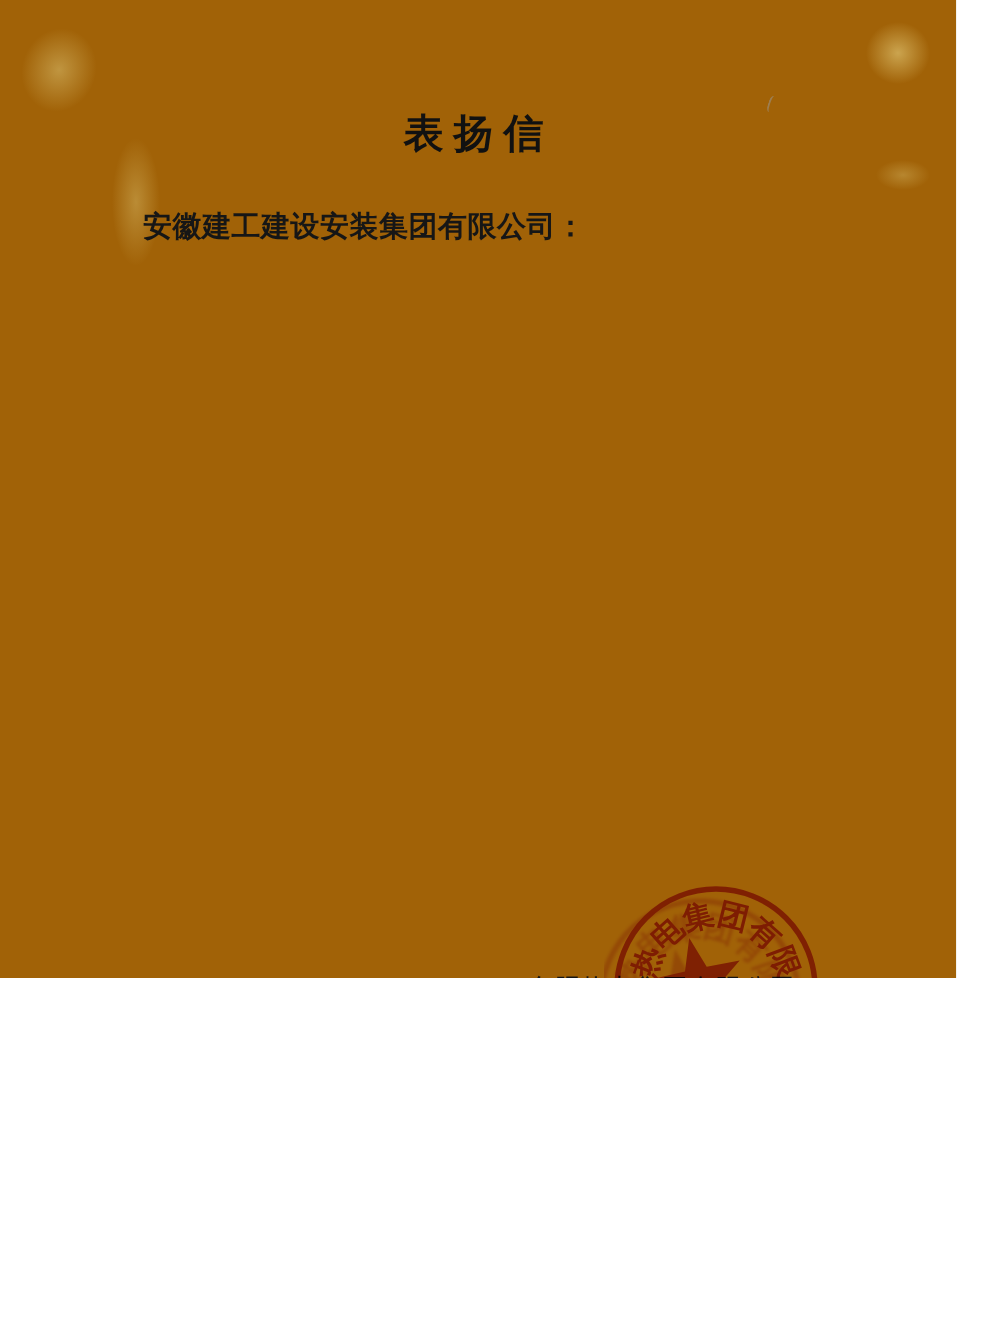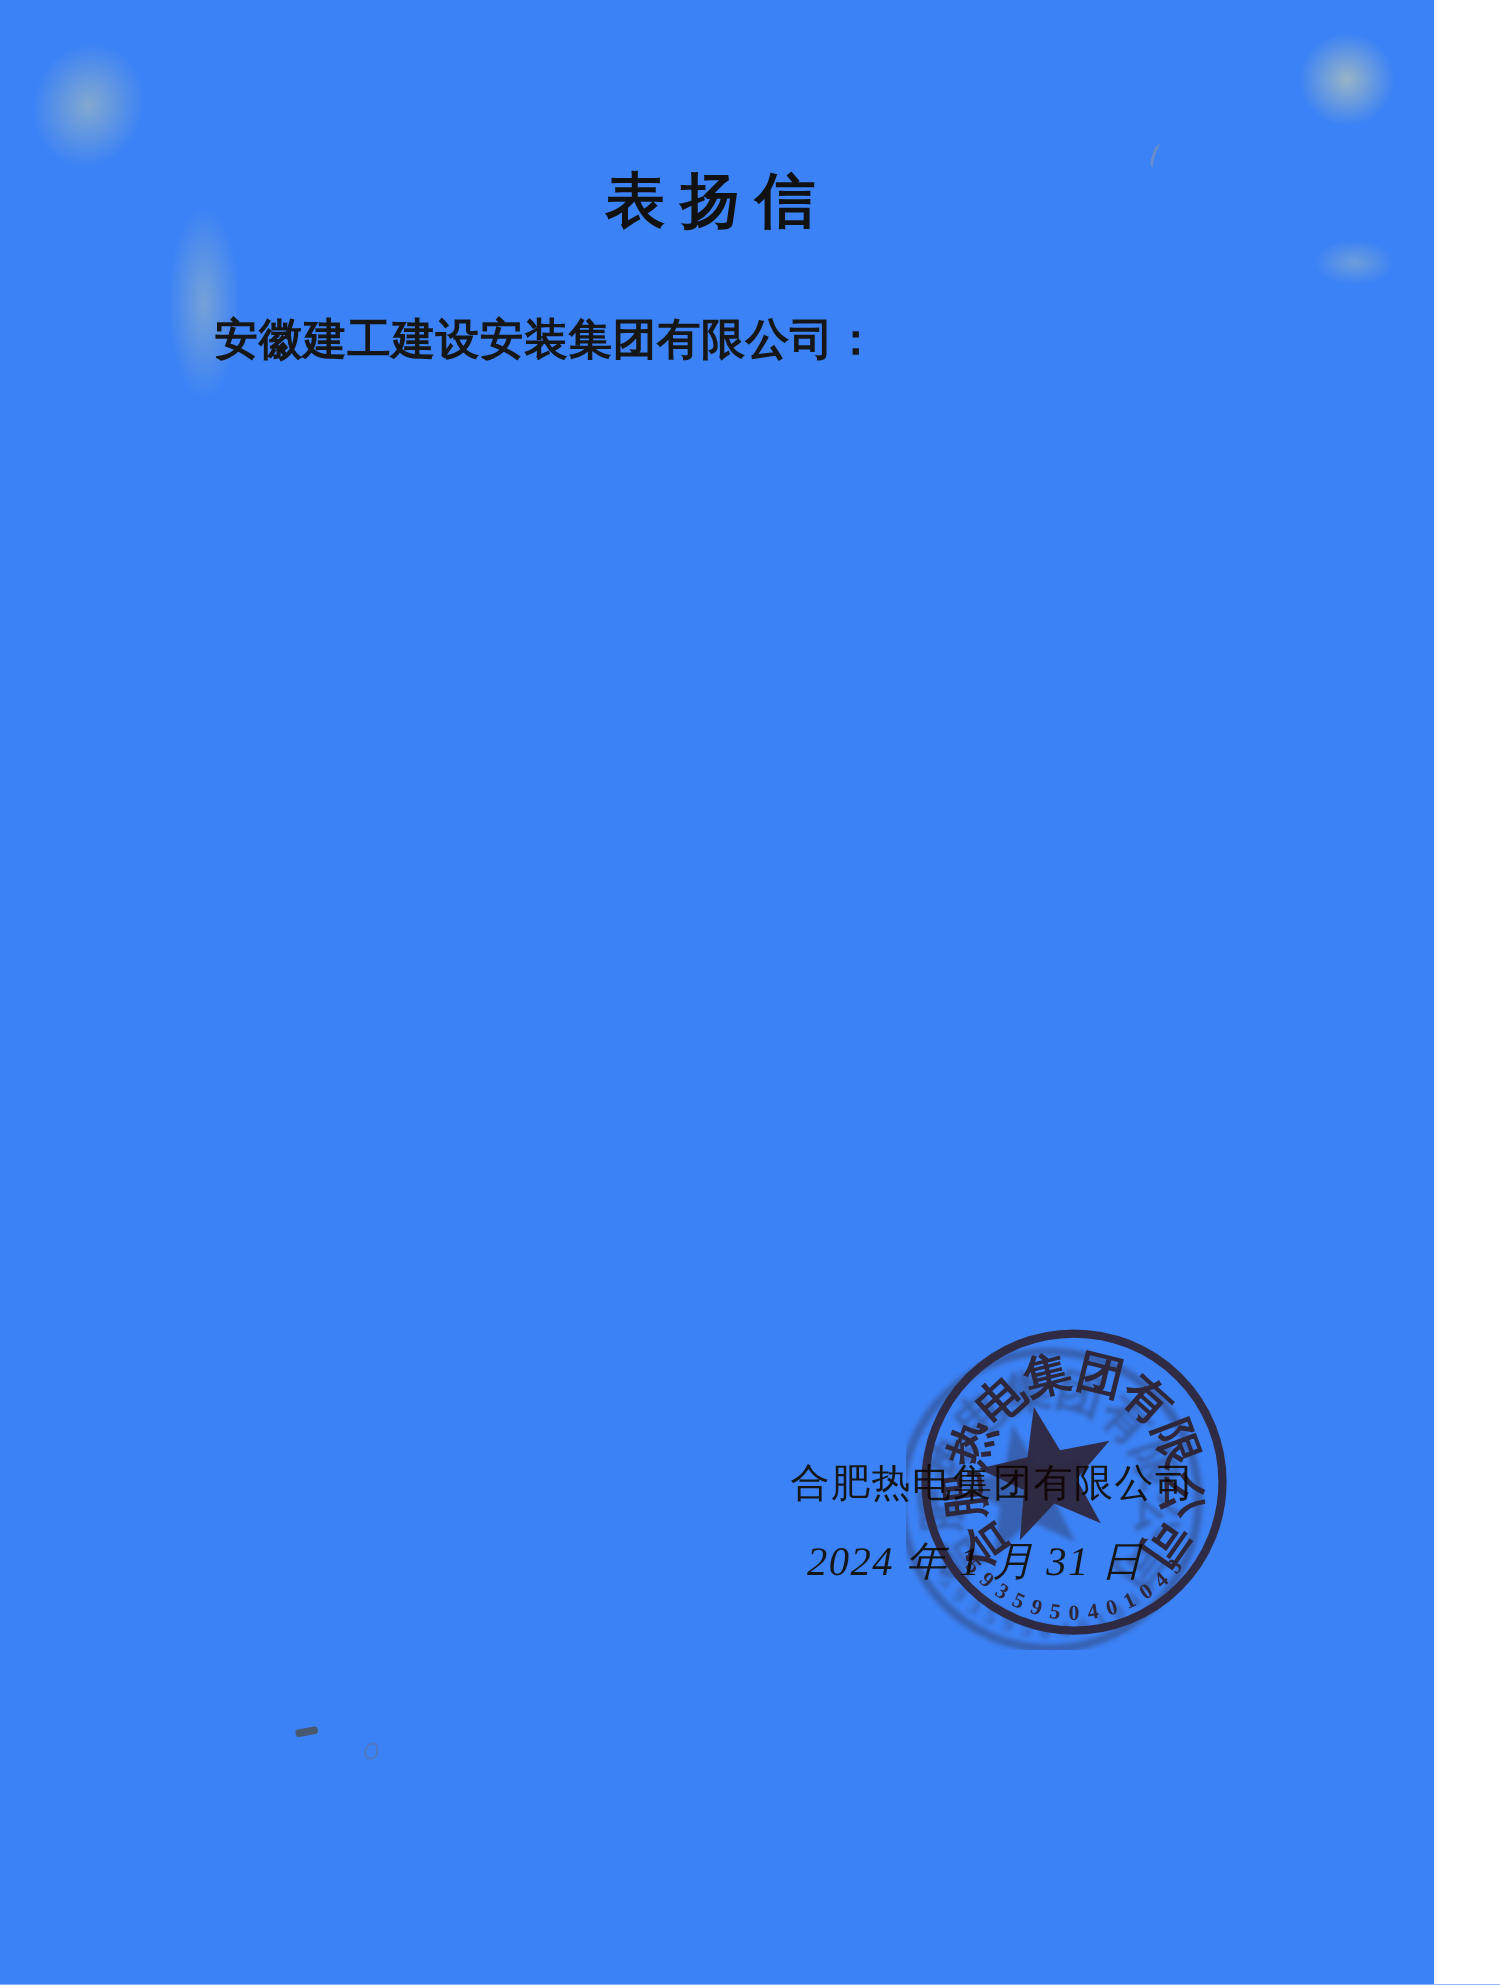--- a/index.html
+++ b/index.html
@@ -1,19 +1,19 @@
 <!DOCTYPE html>
 <html><head>
 <meta charset="utf-8">
 <style>
   html,body{margin:0;padding:0;}
   .page{
     position:relative;
-    width:1000px;height:1323px;
-    background:#3b82f6;
+    width:1000px;height:978px;
+    background:#a16207;
     font-family:"Liberation Serif","DejaVu Serif",serif;
     color:#161616;
     overflow:hidden;
   }
   .edge-strip{
     position:absolute;top:0;right:0;width:43px;height:100%;
     background:#ffffff;border-left:1px solid #f2f2ef;
   }
   .title{
     position:absolute;top:106px;left:0;width:957px;

